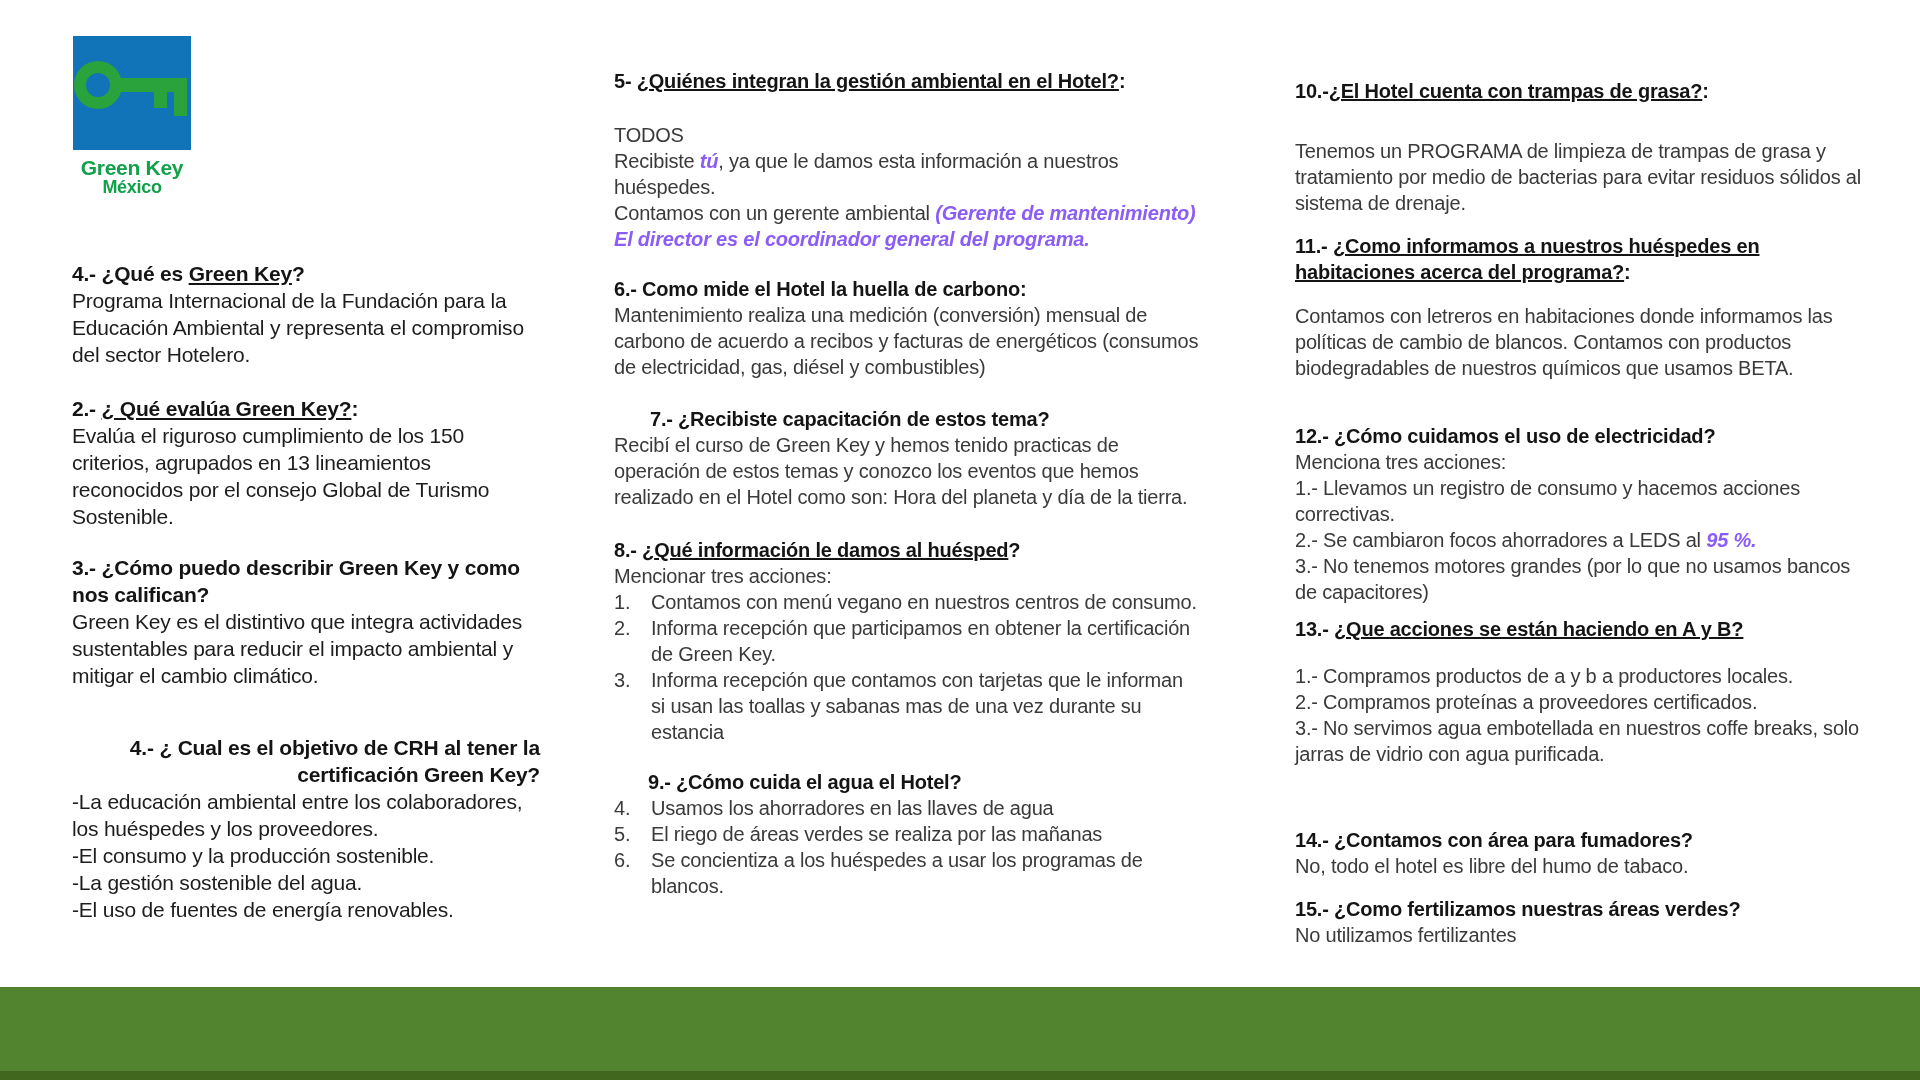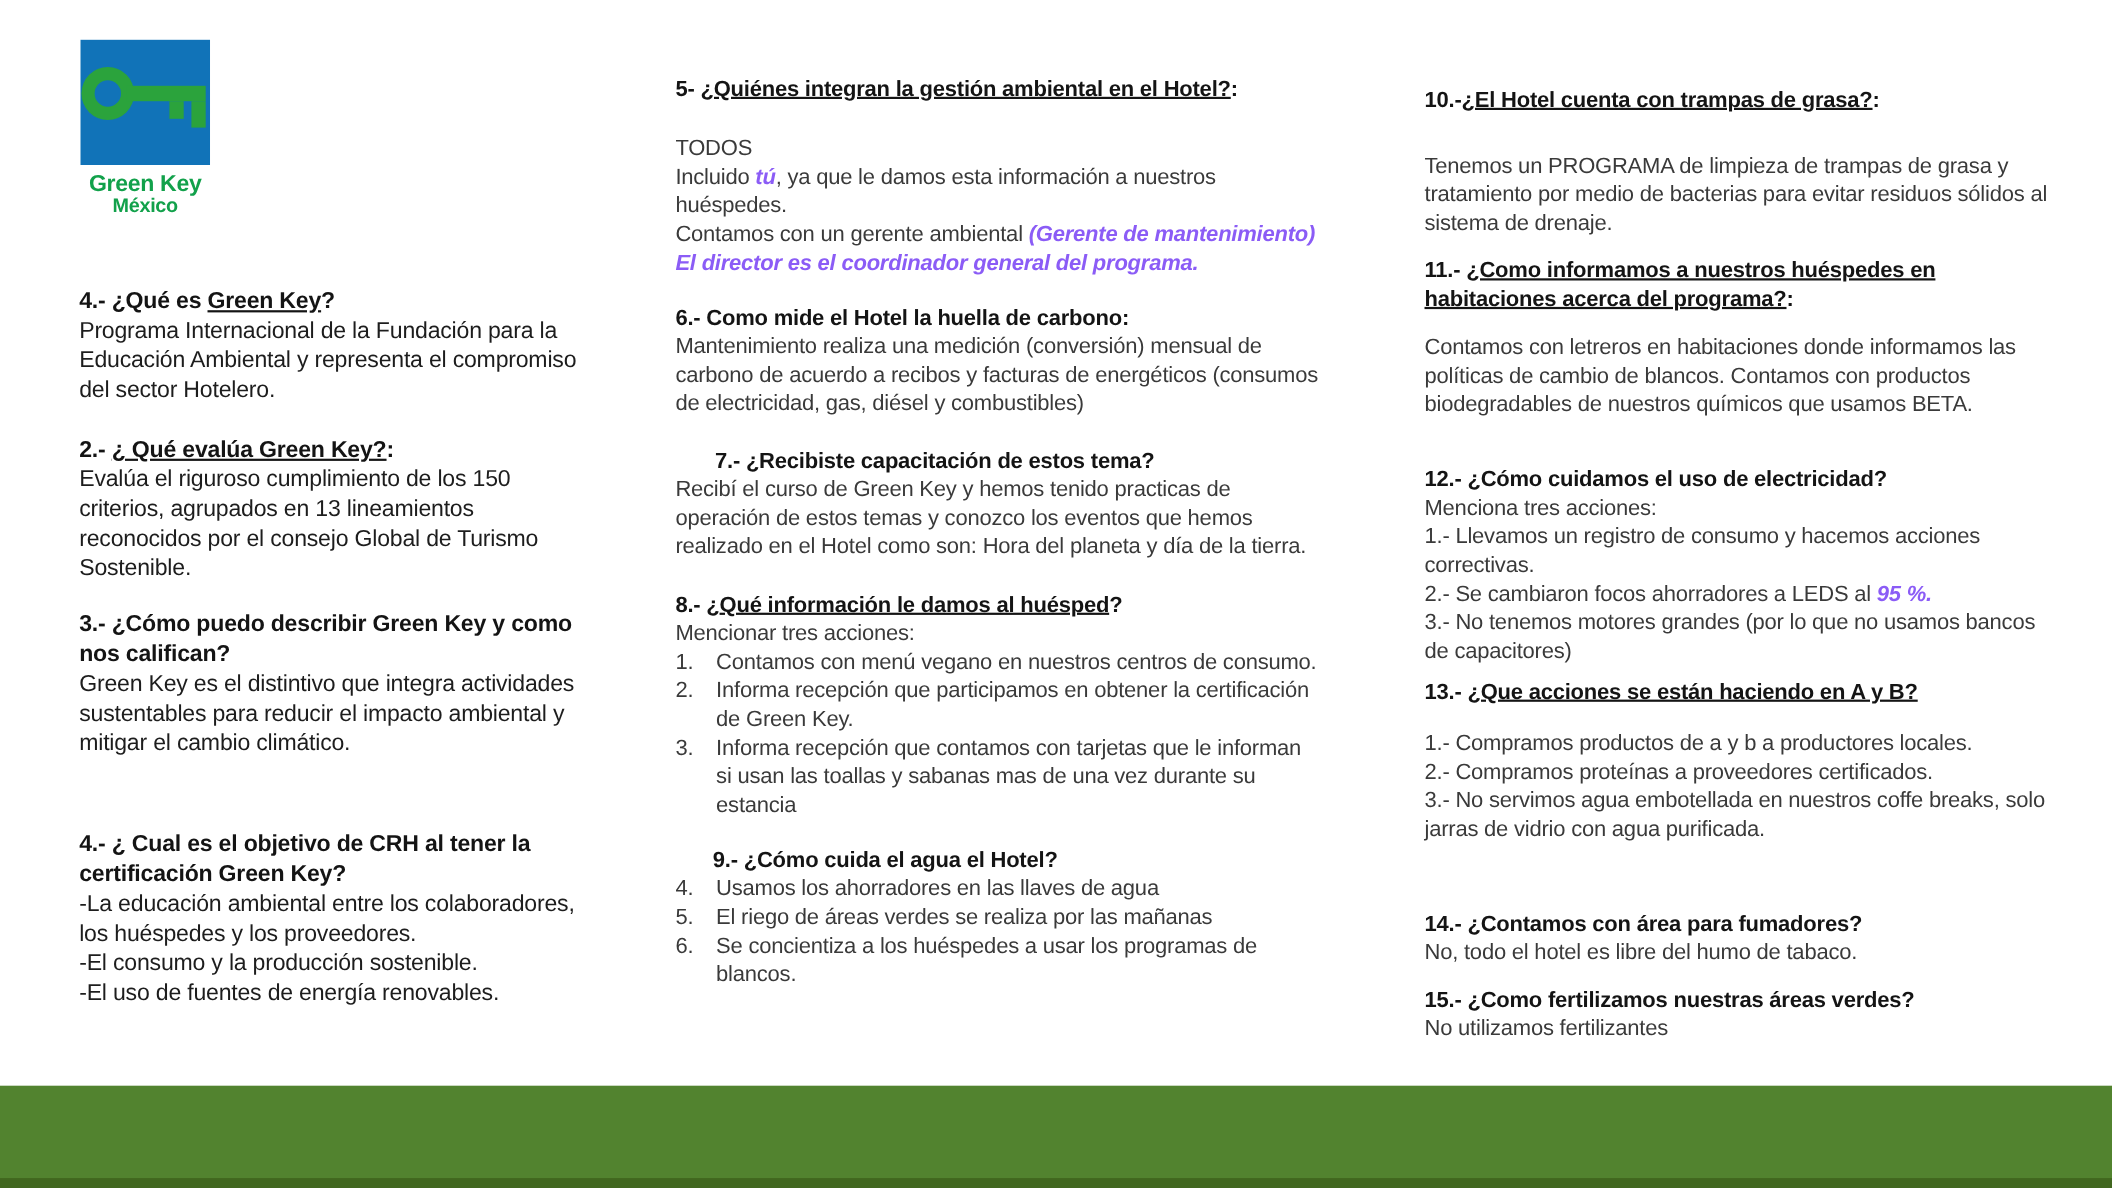--- a/index.html
+++ b/index.html
@@ -46,29 +46,30 @@
     <div class="logo-sub">México</div>
   </div>
 
   <div class="col" id="col1">
       <div class="para h"><span>4.- ¿Qué es </span><span class="u">Green Key</span><span>?</span></div>
       <div class="para p"><span>Programa Internacional de la Fundación para la Educación Ambiental y representa el compromiso del sector Hotelero.</span></div>
       <div class="para h" style="margin-top: 27px;"><span>2.- </span><span class="u">¿ Qué evalúa Green Key?</span><span>:</span></div>
       <div class="para p"><span>Evalúa el riguroso cumplimiento de los 150 criterios, agrupados en 13 lineamientos reconocidos por el consejo Global de Turismo Sostenible.</span></div>
       <div class="para h" style="margin-top: 24px;"><span>3.- ¿Cómo puedo describir Green Key y como nos califican?</span></div>
       <div class="para p"><span>Green Key es el distintivo que integra actividades sustentables para reducir el impacto ambiental y mitigar el cambio climático.</span></div>
-      <div class="para h" style="margin-top: 65px;"><span>4.- ¿ Cual es el objetivo de CRH al tener la certificación Green Key?</span></div>
+      <div class="para h" style="margin-top: 45px; text-align: right;"><span>4.- ¿ Cual es el objetivo de CRH al tener la certificación Green Key?</span></div>
       <div class="para p"><span>-La educación ambiental entre los colaboradores, los huéspedes y los proveedores.</span></div>
       <div class="para p"><span>-El consumo y la producción sostenible.</span></div>
+      <div class="para p"><span>-La gestión sostenible del agua.</span></div>
       <div class="para p"><span>-El uso de fuentes de energía renovables.</span></div>
     </div>
   <div class="col" id="col2">
       <div class="para h"><span>5- </span><span class="u">¿Quiénes integran la gestión ambiental en el Hotel?</span><span>:</span></div>
       <div class="para p" style="margin-top: 28px;"><span>TODOS</span></div>
-      <div class="para p"><span>Incluido </span><span class="b">tú</span><span>, ya que le damos esta información a nuestros huéspedes.</span></div>
+      <div class="para p"><span>Recibiste </span><span class="b">tú</span><span>, ya que le damos esta información a nuestros huéspedes.</span></div>
       <div class="para p"><span>Contamos con un gerente ambiental </span><span class="b">(Gerente de mantenimiento)</span></div>
       <div class="para p"><span class="b">El director es el coordinador general del programa.</span></div>
       <div class="para h" style="margin-top: 24px;"><span>6.- Como mide el Hotel la huella de carbono:</span></div>
       <div class="para p"><span>Mantenimiento realiza una medición (conversión) mensual de carbono de acuerdo a recibos y facturas de energéticos (consumos de electricidad, gas, diésel y combustibles)</span></div>
       <div class="para h" style="margin-top: 26px; margin-left: 36px;"><span>7.- ¿Recibiste capacitación de estos tema?</span></div>
       <div class="para p"><span>Recibí el curso de Green Key y hemos tenido practicas de operación de estos temas y conozco los eventos que hemos realizado en el Hotel como son: Hora del planeta y día de la tierra.</span></div>
       <div class="para h" style="margin-top: 27px;"><span>8.- ¿</span><span class="u">Qué información le damos al huésped</span><span>?</span></div>
       <div class="para p"><span>Mencionar tres acciones:</span></div>
       <div class="para li">
         <span class="num">1.</span>

